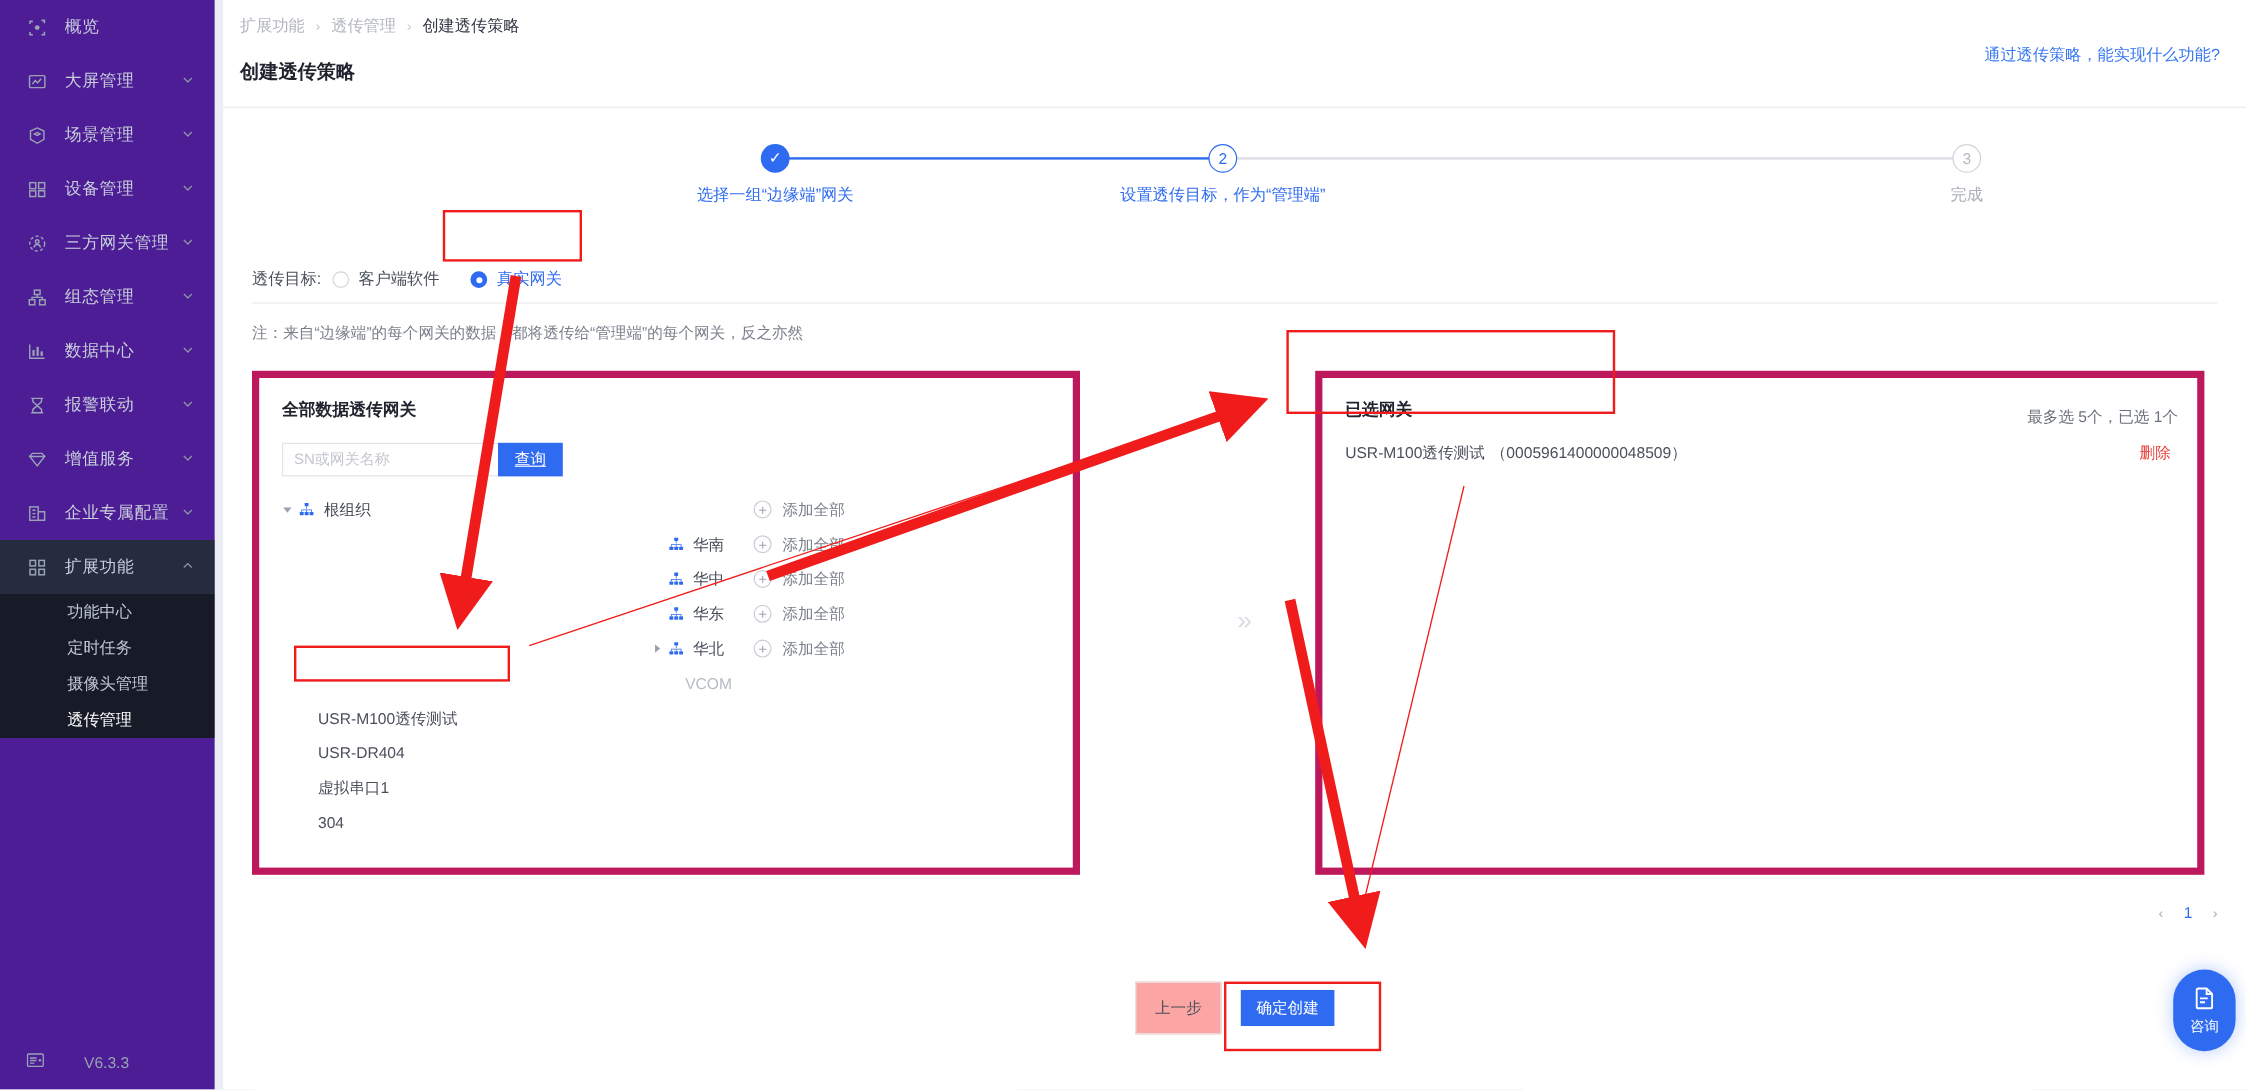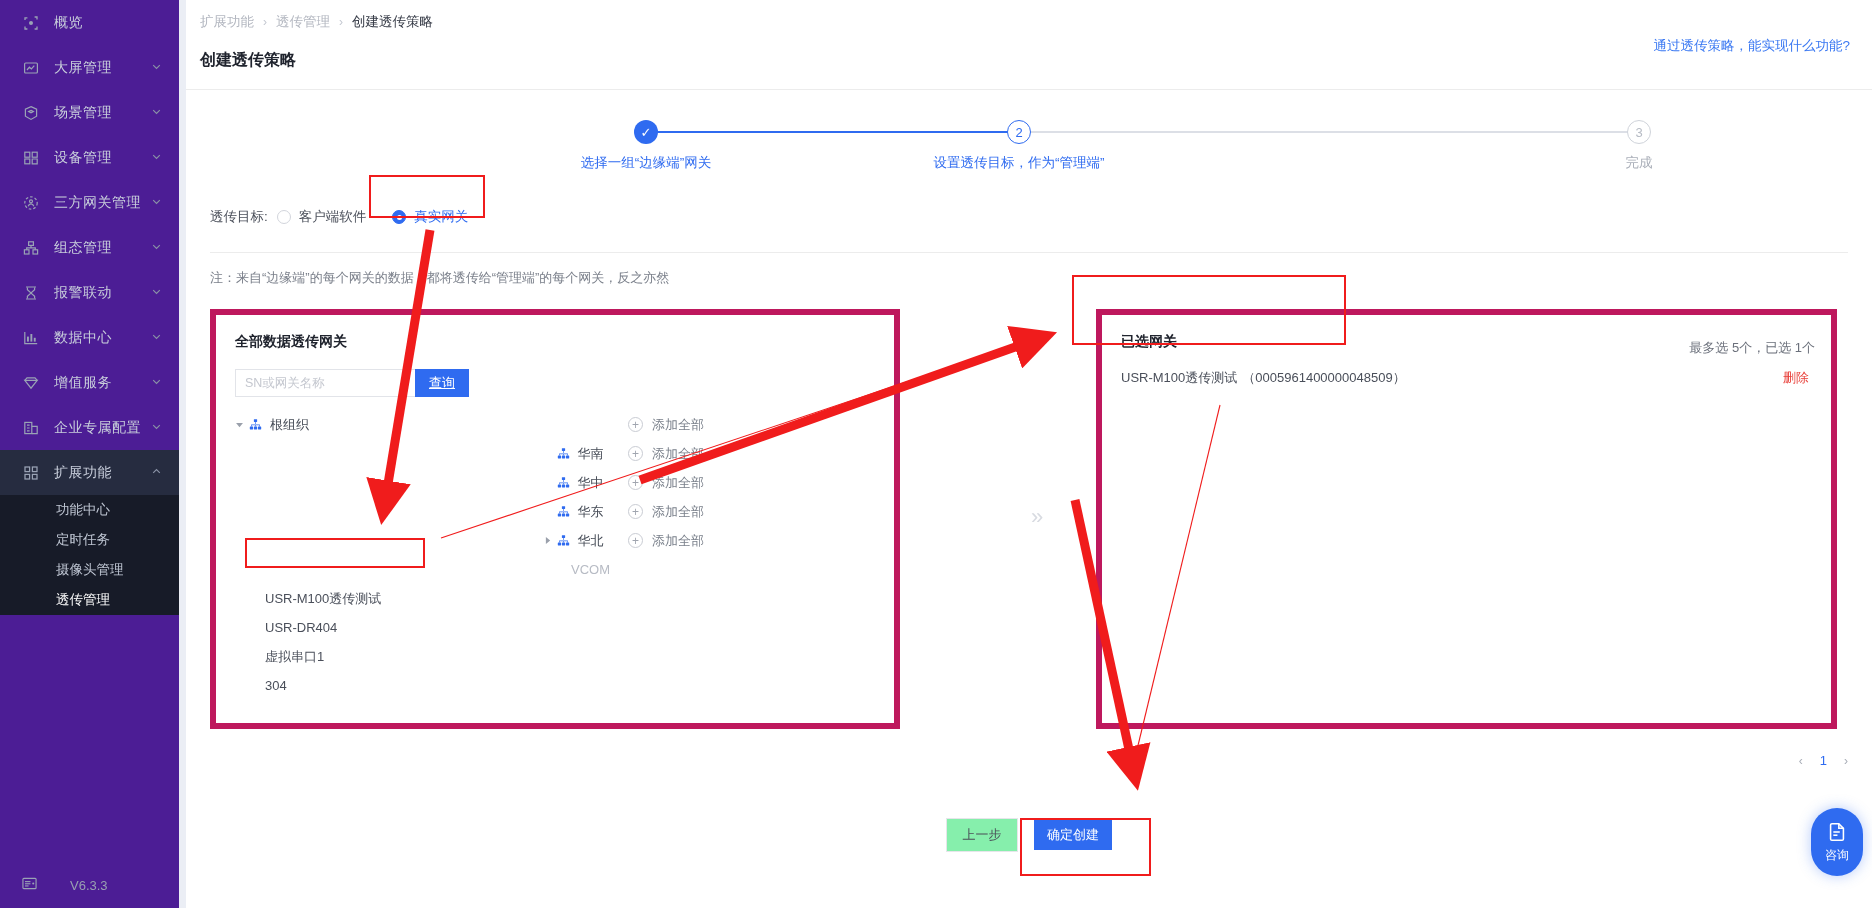--- a/index.html
+++ b/index.html
@@ -114,21 +114,21 @@
   .step-circle.todo { border: 1.5px solid #cfd3da; color: #b6bbc4; }
   .step-label { margin-top: 10px; font-size: 13.5px; white-space: nowrap; }
   .step-label.on { color: #2f6bf0; }
   .step-label.off { color: #a9aeb8; }
   .step-line { position: absolute; top: 11px; height: 2px; z-index: 1; }
   .step-line.filled { background: #2f6bf0; }
   .step-line.empty  { background: #dcdfe6; }
 
   
   .radio-row {
-    display: flex; align-items: flex-start;
+    display: flex; align-items: flex-end;
     margin: 28px 0 0 24px;
     font-size: 13.5px; color: #4a4f5a;
     height: 34px;
   }
   .radio-label { color: #4a4f5a; margin-right: 9px; }
   .radio {
     display: inline-flex; align-items: center;
     margin-right: 26px; cursor: pointer;
   }
   .radio .dot {
@@ -228,21 +228,21 @@
   }
   .pg-num { color: #2f6bf0; cursor: pointer; }
   .pg-arrow { cursor: pointer; font-size: 12px; }
 
   
   .footer-btns {
     position: absolute; left: 0; top: 818px; width: 1686px;
     display: flex; justify-content: center; align-items: center; gap: 16px;
   }
   .btn-prev {
-    width: 72px; height: 34px; background: #86efac;
+    width: 72px; height: 44px; background: #fca5a5;
     border: 1px solid #e6e6ea; color: #4b5059; font-size: 13px;
     cursor: pointer; font-family: "Liberation Sans", sans-serif;
   }
   .btn-create {
     width: 78px; height: 30px; background: #2f6bf0;
     border: none; color: #fff; font-size: 13px; cursor: pointer;
     font-family: "Liberation Sans", sans-serif;
   }
 
   
@@ -351,41 +351,41 @@
           <span class="nav-label">组态管理</span>
           <span class="nav-caret">
             <svg viewBox="0 0 12 12" fill="none" stroke="currentColor" stroke-width="1.25">
               <path d="M2.4 4.4L6 8l3.6-3.6"></path>
             </svg>
           </span>
         </div>
         <div class="nav-item">
           <span class="nav-icon">
             <svg viewBox="0 0 16 16" fill="none" stroke="currentColor" stroke-width="1.2">
-              <path d="M3 2h10M3 14h10"></path>
-              <path d="M4.4 2.6v2.2L8 8l3.6-3.2V2.6M4.4 13.4v-2.2L8 8l3.6 3.2v2.2"></path>
-            </svg>
-          </span>
-          <span class="nav-label">报警联动</span>
-          <span class="nav-caret">
-            <svg viewBox="0 0 12 12" fill="none" stroke="currentColor" stroke-width="1.25">
-              <path d="M2.4 4.4L6 8l3.6-3.6"></path>
-            </svg>
-          </span>
-        </div>
-        <div class="nav-item">
-          <span class="nav-icon">
-            <svg viewBox="0 0 16 16" fill="none" stroke="currentColor" stroke-width="1.2">
               <path d="M1.8 2v11.6h12.4"></path>
               <rect x="4" y="6.6" width="1.9" height="5" fill="currentColor" stroke="none"></rect>
               <rect x="7.4" y="4" width="1.9" height="7.6" fill="currentColor" stroke="none"></rect>
               <rect x="10.8" y="7.8" width="1.9" height="3.8" fill="currentColor" stroke="none"></rect>
             </svg>
           </span>
           <span class="nav-label">数据中心</span>
+          <span class="nav-caret">
+            <svg viewBox="0 0 12 12" fill="none" stroke="currentColor" stroke-width="1.25">
+              <path d="M2.4 4.4L6 8l3.6-3.6"></path>
+            </svg>
+          </span>
+        </div>
+        <div class="nav-item">
+          <span class="nav-icon">
+            <svg viewBox="0 0 16 16" fill="none" stroke="currentColor" stroke-width="1.2">
+              <path d="M3 2h10M3 14h10"></path>
+              <path d="M4.4 2.6v2.2L8 8l3.6-3.2V2.6M4.4 13.4v-2.2L8 8l3.6 3.2v2.2"></path>
+            </svg>
+          </span>
+          <span class="nav-label">报警联动</span>
           <span class="nav-caret">
             <svg viewBox="0 0 12 12" fill="none" stroke="currentColor" stroke-width="1.25">
               <path d="M2.4 4.4L6 8l3.6-3.6"></path>
             </svg>
           </span>
         </div>
         <div class="nav-item">
           <span class="nav-icon">
             <svg viewBox="0 0 16 16" fill="none" stroke="currentColor" stroke-width="1.2">
               <path d="M1.8 5.4h12.4L8 13.2z"></path>

